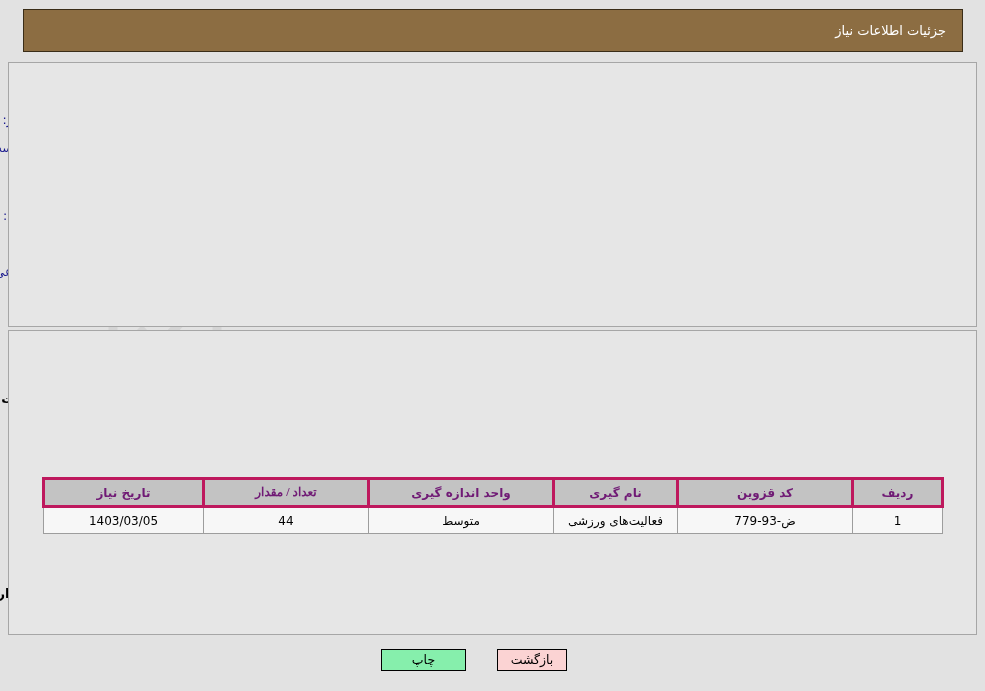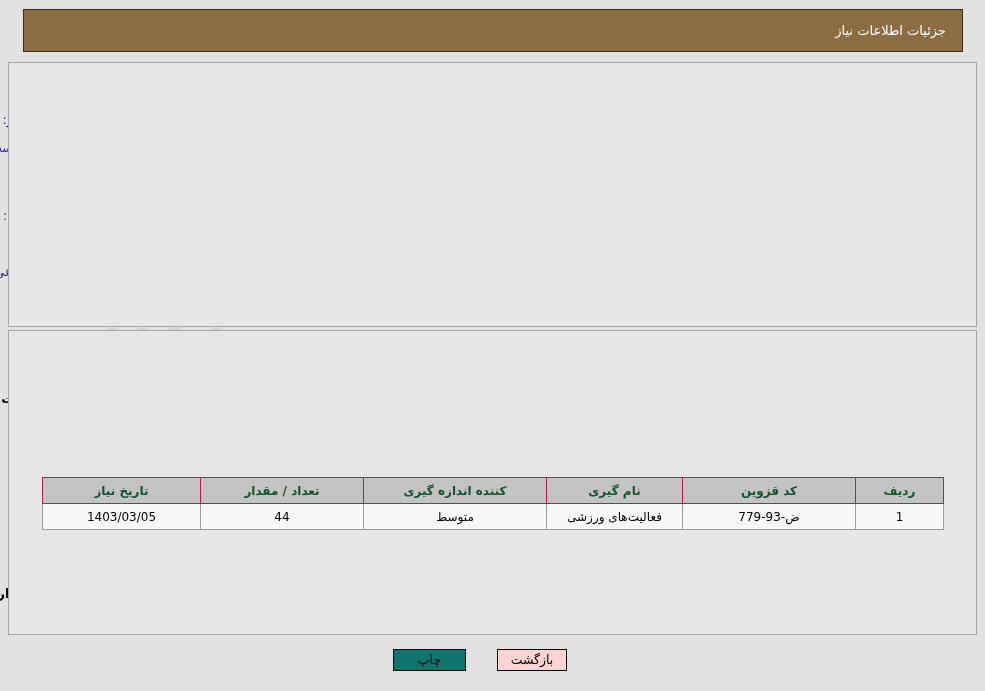--- a/index.html
+++ b/index.html
@@ -185,23 +185,23 @@
   #goods-table {
     position: absolute;
     right: 41px; top: 477px;
     width: 902px;
     border-collapse: collapse;
     font-size: 12px;
     z-index: 2;
   }
   #goods-table th {
     background: #c3c3c3;
-    border: 1px solid #be185d;
+    border: 3px solid #be185d;
     font-weight: bold;
-    color: #14532d;
+    color: #701a75;
     height: 25px;
     padding: 0 21px;
     text-align: center;
     white-space: nowrap;
   }
   #goods-table td {
     background: #f7f7f7;
     border: 1px solid #9d9d9d;
     height: 25px;
     padding: 0 4px;
@@ -216,21 +216,21 @@
     border: 1px solid #000;
     font-size: 12.5px;
     text-align: center;
     height: 22px;
     line-height: 20px;
     cursor: pointer;
     font-family: "DejaVu Sans", "Liberation Sans", sans-serif;
     color: #000;
   }
   #btn-back  { right: 418px; top: 649px; width: 70px; background: #fbd3d3; }
-  #btn-print { right: 519px; top: 649px; width: 73px; background: #0f766e; }
+  #btn-print { right: 519px; top: 649px; width: 85px; background: #86efac; }
 </style>
 </head>
 <body>
 
 <div id="page">
 
   <div class="watermark">
     <svg class="wm-shield" viewBox="0 0 120 140">
       <path d="M60 6 L112 26 L112 74 C112 108 88 126 60 134 C32 126 8 108 8 74 L8 26 Z" fill="none" stroke="#b5b5b5" stroke-width="9"></path>
       <path d="M34 68 L53 88 L90 46" fill="none" stroke="#b5b5b5" stroke-width="9"></path>
@@ -300,22 +300,22 @@
 
   <div class="sect" style="right:883px; top:436px;">گروه خدمت:</div>
   <div class="fld" style="right:172px; top:432px; width:686px; height:24px;">هنر، سرگرمی و تفریح</div>
 
   <table id="goods-table">
     <thead>
       <tr>
         <th style="width:45px;text-align:center;">ردیف</th>
         <th style="width:130px;">کد قزوین</th>
         <th>نام گیری</th>
-        <th style="width:140px;">کننده اندازه گیری</th>
-        <th style="width:120px;">تعداد / مقدار</th>
+        <th style="width:140px;">واحد اندازه گیری</th>
+        <th style="width:120px;font-family:Liberation Serif, serif;">تعداد / مقدار</th>
         <th style="width:115px;">تاریخ نیاز</th>
       </tr>
     </thead>
     <tbody>
       <tr>
         <td>1</td>
         <td>ض-93-779</td>
         <td>فعالیت‌های ورزشی</td>
         <td>متوسط</td>
         <td>44</td>

